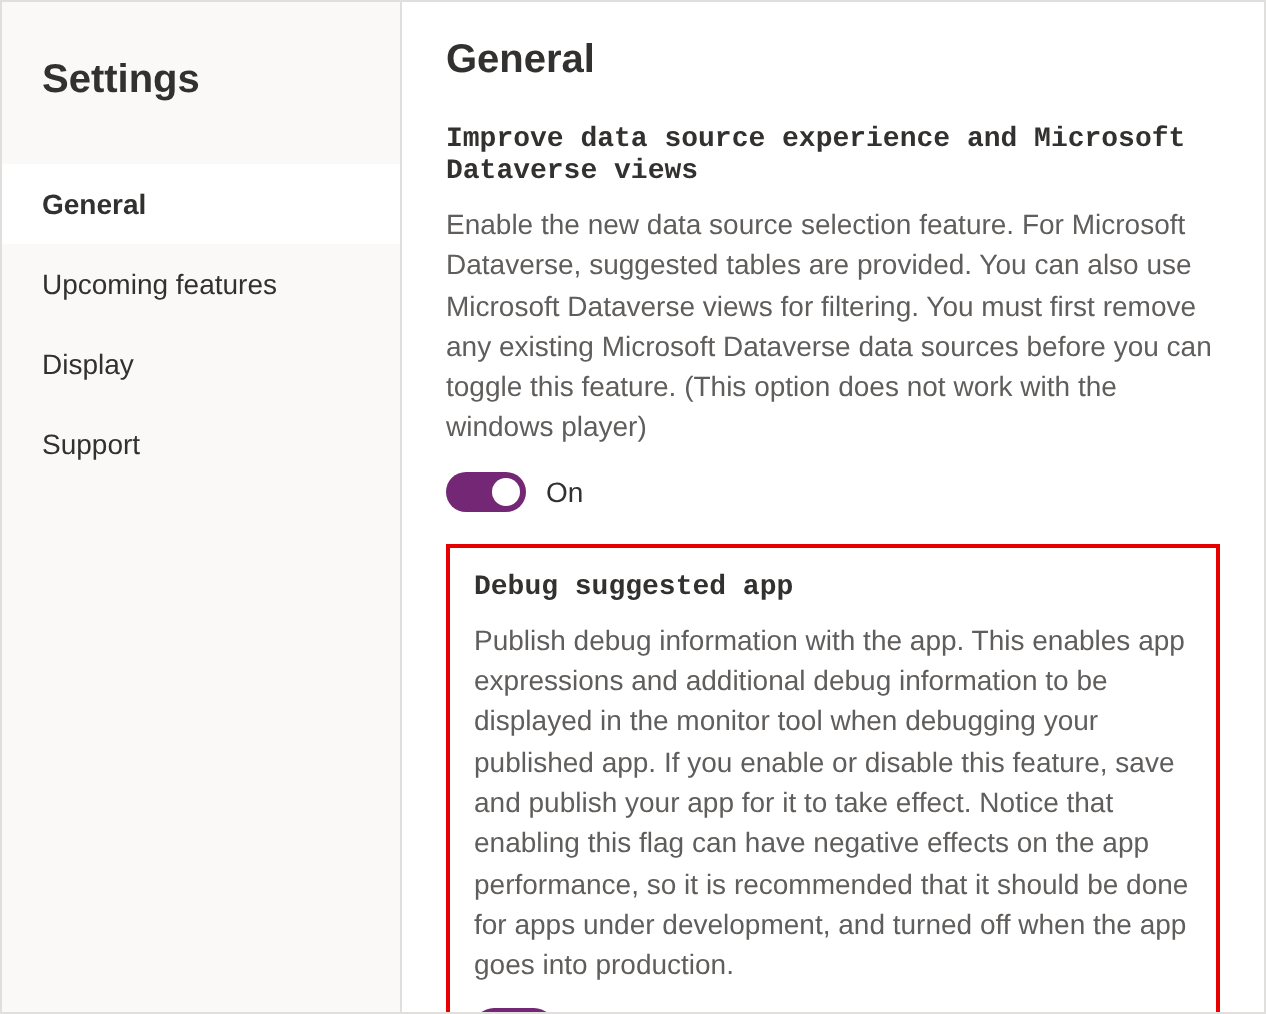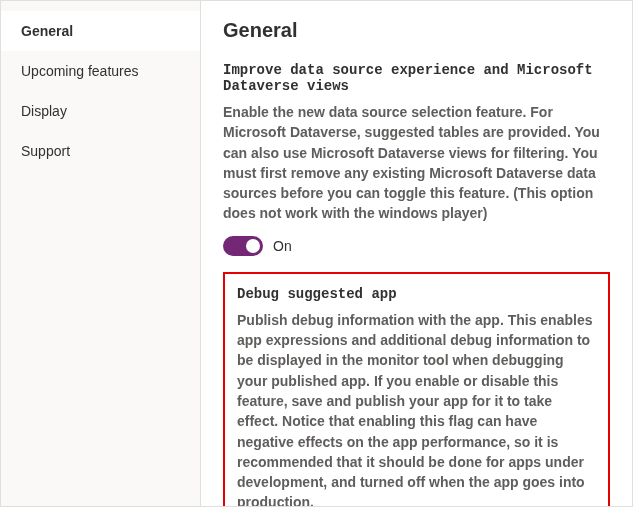--- a/index.html
+++ b/index.html
@@ -67,21 +67,20 @@
       font-size: 14px;
       margin-bottom: 8px;
       color: #323130;
       font-family: Liberation Mono, monospace;
     }
     .section-desc {
       font-size: 14px;
       color: #605e5c;
       line-height: 1.45;
       margin-bottom: 12px;
-      font-weight: bold;
     }
     .toggle-row {
       display: flex;
       align-items: center;
       gap: 10px;
     }
     .toggle {
       width: 40px;
       height: 20px;
       border-radius: 10px;
@@ -102,20 +101,21 @@
     .toggle-label {
       font-size: 14px;
       color: #323130;
     }
   </style>
 </head>
 <body>
 
 <div class="container">
   <div class="sidebar">
+    <div class="sidebar-title">Settings</div>
     <div class="sidebar-item active">
       <span>General</span>
     </div>
     <div class="sidebar-item">
       <span>Upcoming features</span>
     </div>
     <div class="sidebar-item">
       <span>Display</span>
     </div>
     <div class="sidebar-item">

